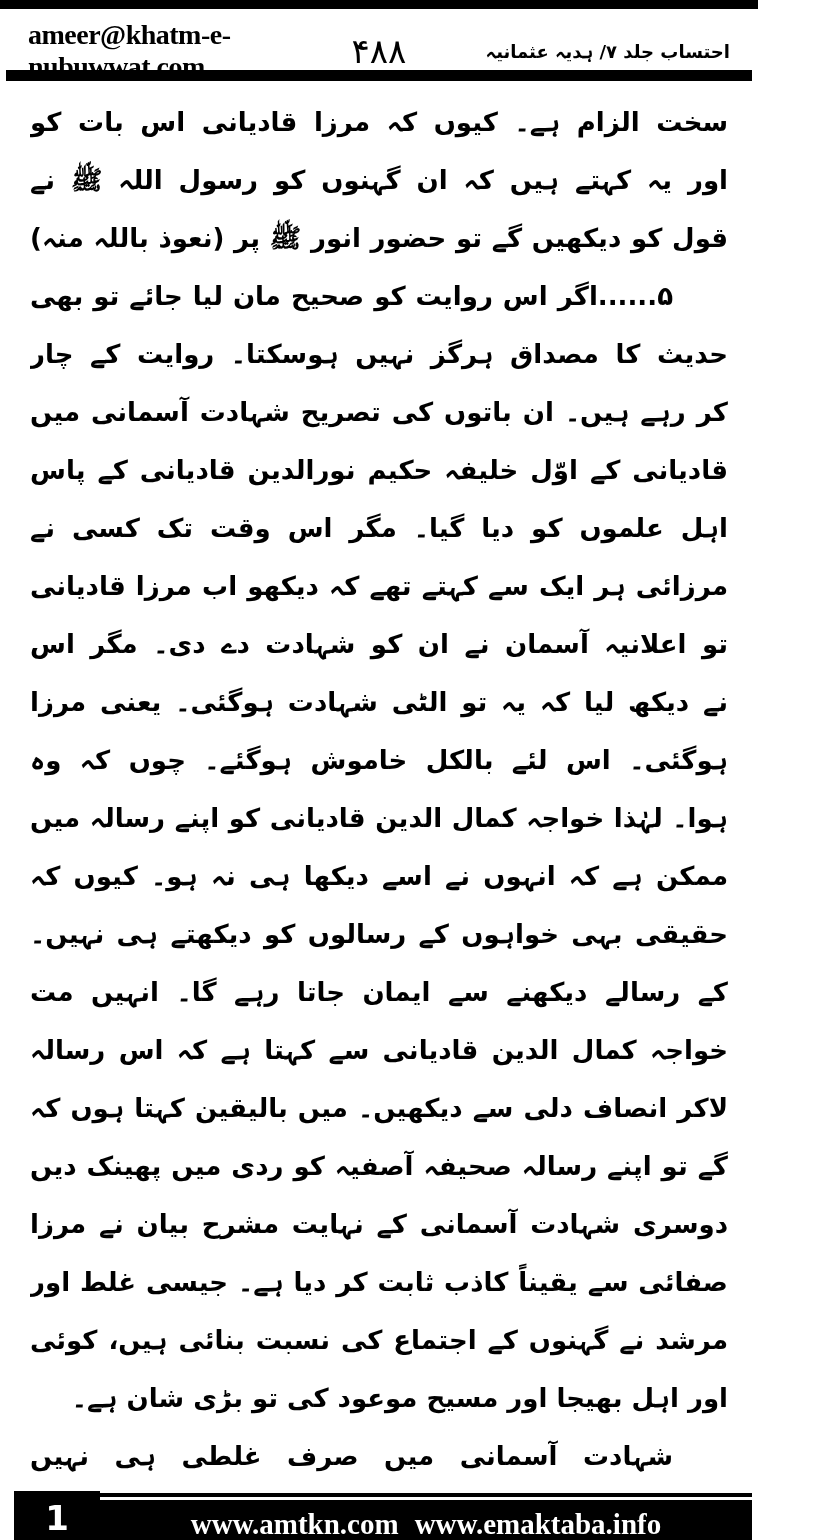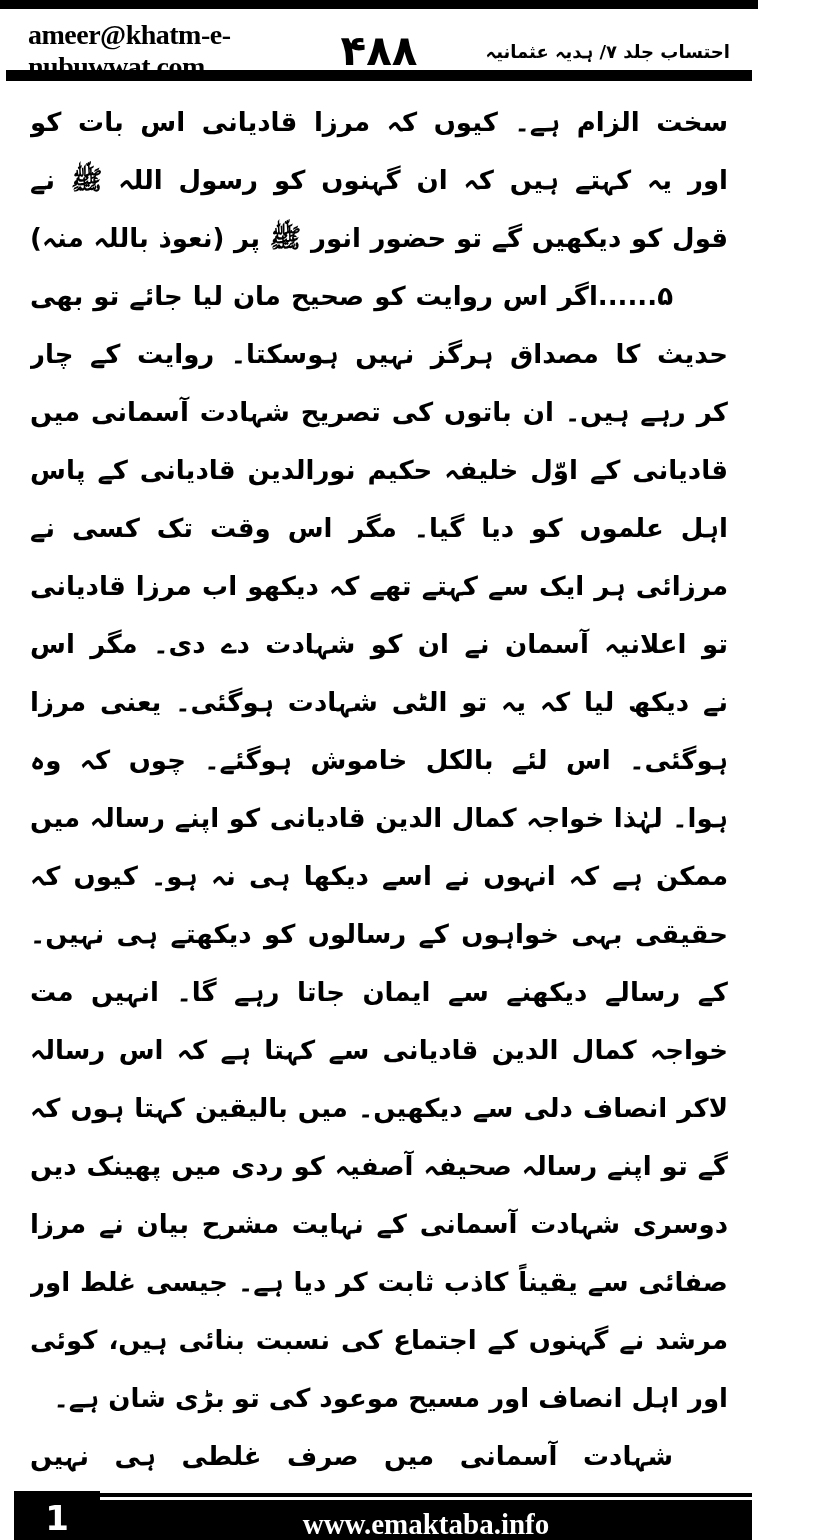--- a/index.html
+++ b/index.html
@@ -12,21 +12,21 @@
   .top-bar { height: 9px; background: #000000; }
   .header {
     display: grid; grid-template-columns: 1fr auto 1fr; align-items: center;
     padding: 10px 28px 2px 28px; height: 46px; direction: ltr;
   }
   .email {
     font-family: "Liberation Serif", serif; font-weight: bold;
     font-size: 28px; letter-spacing: -0.5px; justify-self: start;
   }
   .page-num {
-    font-size: 42px; font-weight: bold; justify-self: center; line-height: 1;
+    font-size: 34px; font-weight: normal; justify-self: center; line-height: 1;
   }
   .title {
     justify-self: end; direction: rtl; font-size: 18px; font-weight: bold;
   }
   .rule { height: 11px; background: #000000; margin: 3px 6px 0 6px; }
   
   .body { direction: rtl; padding: 12px 30px 0 30px; }
   .line {
     font-size: 26px; height: 58px; line-height: 58px;
     text-align: justify; text-align-last: justify;
@@ -83,33 +83,34 @@
     <div class="line">ہوا۔ لہٰذا خواجہ کمال الدین قادیانی کو اپنے رسالہ میں اس کے شائع کرنے کی جرأت ہوئی اور</div>
     <div class="line">ممکن ہے کہ انہوں نے اسے دیکھا ہی نہ ہو۔ کیوں کہ مرزا قادیانی کے پختہ ماننے والے اپنے</div>
     <div class="line">حقیقی بہی خواہوں کے رسالوں کو دیکھتے ہی نہیں۔ بلکہ ان کے بزرگ کہہ دیتے ہیں کہ مخالفین</div>
     <div class="line">کے رسالے دیکھنے سے ایمان جاتا رہے گا۔ انہیں مت دیکھو لیکن یہ خاکسار بہ نیت خیر خواہی</div>
     <div class="line">خواجہ کمال الدین قادیانی سے کہتا ہے کہ اس رسالہ کو ضرور ملاحظہ فرمائیں اور خوف خدا دل میں</div>
     <div class="line">لاکر انصاف دلی سے دیکھیں۔ میں بالیقین کہتا ہوں کہ اگر حق پسندی کی نظر سے ملاحظہ کریں</div>
     <div class="line">گے تو اپنے رسالہ صحیفہ آصفیہ کو ردی میں پھینک دیں گے۔ کیوں کہ اس میں ذرا شبہ نہیں ہے کہ</div>
     <div class="line">دوسری شہادت آسمانی کے نہایت مشرح بیان نے مرزا قادیانی کو متعدد دلیلوں سے نہایت</div>
     <div class="line">صفائی سے یقیناً کاذب ثابت کر دیا ہے۔ جیسی غلط اور جھوٹی باتیں خواجہ کمال الدین مرزائی کے</div>
     <div class="line">مرشد نے گہنوں کے اجتماع کی نسبت بنائی ہیں، کوئی دیندار صاحب عقل ایسی باتیں نہیں کرسکتا</div>
-    <div class="line para-end">اور اہل انصاف اور مسیح موعود کی تو بڑی شان ہے۔</div>
+    <div class="line para-end">اور اہل بھیجا اور مسیح موعود کی تو بڑی شان ہے۔</div>
     <div class="line para-start">شہادت آسمانی میں صرف غلطی ہی نہیں دکھائی گئی ہے بلکہ مرزا قادیانی کی صریح دھوکا</div>
   </div>
 
   <div class="footer">
     <div class="pagebox">
       <span>1</span>
     </div>
     <div class="footer-right">
       <div class="thin-rules">
         <div class="tr"></div>
         <div class="gap"></div>
         <div class="tr"></div>
       </div>
       <div class="links-bar">
+        <span>www.amtkn.com</span>
         <span>www.emaktaba.info</span>
       </div>
     </div>
   </div>
 
 </div>
 
 </body></html>

